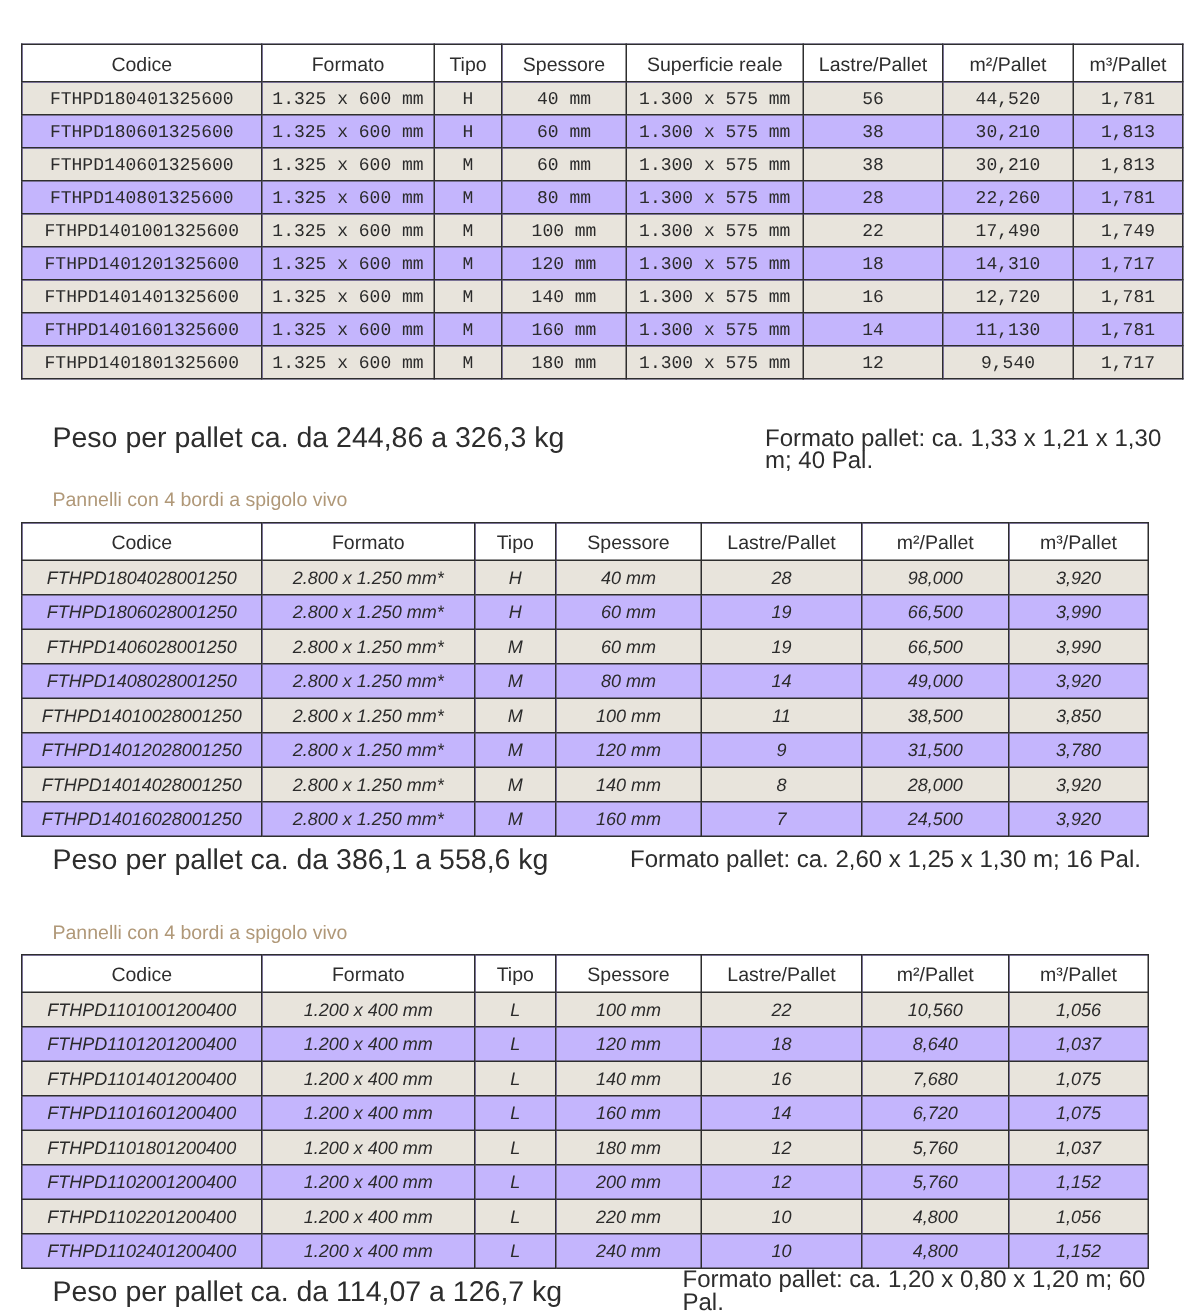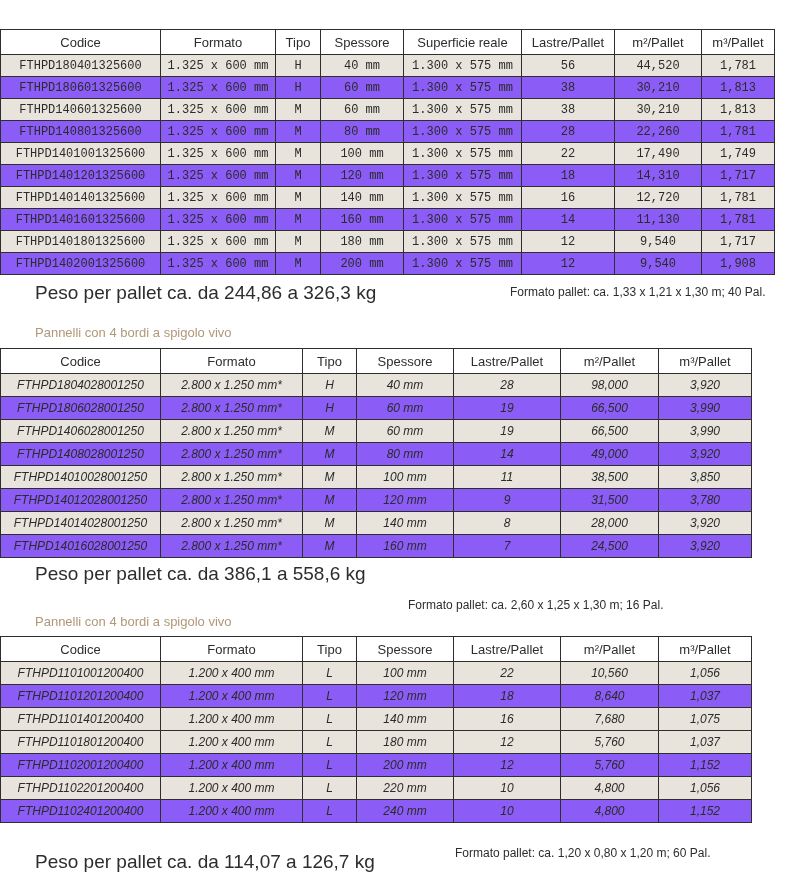--- a/index.html
+++ b/index.html
@@ -9,23 +9,23 @@
     color:#2d2d2d;
     -webkit-font-smoothing:antialiased;
   }
   .page{position:relative;width:791px;height:876px;background:#ffffff;overflow:hidden;}
 
   .section-title{
     position:absolute;left:35px;
     font-size:13px;line-height:15px;color:#b09878;
   }
   .dtable{
-    position:absolute;left:0;
+    position:absolute;left:14px;
     border-collapse:collapse;table-layout:fixed;
-    background:#8b5cf6;
+    background:#c4b5fd;
   }
   .dtable th,.dtable td{
     border:1px solid #2e2e2e;
     text-align:center;vertical-align:middle;
     padding:0 2px;font-weight:normal;
     overflow:hidden;white-space:nowrap;
   }
   .dtable th{font-size:13px;color:#2d2d2d;background:#ffffff;}
   .dtable td{font-size:12px;color:#2b2b2b;}
   .dtable thead tr{height:25px;}
@@ -47,32 +47,32 @@
 
   .t1 col:nth-child(1),.t2 col:nth-child(1){width:160px}
   .t1 col:nth-child(2),.t2 col:nth-child(2){width:142px}
   .t1 col:nth-child(3),.t2 col:nth-child(3){width:54px}
   .t1 col:nth-child(4),.t2 col:nth-child(4){width:97px}
   .t1 col:nth-child(5),.t2 col:nth-child(5){width:107px}
   .t1 col:nth-child(6),.t2 col:nth-child(6){width:98px}
   .t1 col:nth-child(7),.t2 col:nth-child(7){width:93px}
 
   .note-left{position:absolute;left:35px;font-size:19px;line-height:15px;}
-  .note-right{position:absolute;font-size:12px;line-height:15px;}
+  .note-right{position:absolute;font-size:16px;line-height:15px;}
 
   
   .sec0 .section-title{top:4px;margin-top:40px;}
   .sec0 .dtable{top:29px;}
   .sec0 .note-left{top:285px;}
   .sec0 .note-right{top:285px;left:510px;}
 
   .sec1 .section-title{top:325px;}
   .sec1 .dtable{top:348px;}
   .sec1 .note-left{top:566px;}
-  .sec1 .note-right{top:566px;left:408px;margin-top:32px;}
+  .sec1 .note-right{top:566px;left:420px;}
 
   .sec2 .section-title{top:614px;}
   .sec2 .dtable{top:636px;}
   .sec2 .note-left{top:854px;}
   .sec2 .note-right{top:846px;left:455px;}
 </style>
 </head>
 <body>
 
 <div class="page">
@@ -186,30 +186,20 @@
             <tr class="shaded">
               <td>FTHPD1401801325600</td>
               <td>1.325 x 600 mm</td>
               <td>M</td>
               <td>180 mm</td>
               <td>1.300 x 575 mm</td>
               <td>12</td>
               <td>9,540</td>
               <td>1,717</td>
             </tr>
-            <tr class="">
-              <td>FTHPD1402001325600</td>
-              <td>1.325 x 600 mm</td>
-              <td>M</td>
-              <td>200 mm</td>
-              <td>1.300 x 575 mm</td>
-              <td>12</td>
-              <td>9,540</td>
-              <td>1,908</td>
-            </tr>
           </tbody>
         </table>
         <div class="note-left">Peso per pallet ca. da 244,86 a 326,3 kg</div>
         <div class="note-right">Formato pallet: ca. 1,33 x 1,21 x 1,30 m; 40 Pal.</div>
       </section>
       <section class="sec sec1">
         <div class="section-title">Pannelli con 4 bordi a spigolo vivo</div>
         <table class="dtable t1">
           <colgroup>
             <col>
@@ -353,20 +343,29 @@
             </tr>
             <tr class="shaded">
               <td>FTHPD1101401200400</td>
               <td>1.200 x 400 mm</td>
               <td>L</td>
               <td>140 mm</td>
               <td>16</td>
               <td>7,680</td>
               <td>1,075</td>
             </tr>
+            <tr class="">
+              <td>FTHPD1101601200400</td>
+              <td>1.200 x 400 mm</td>
+              <td>L</td>
+              <td>160 mm</td>
+              <td>14</td>
+              <td>6,720</td>
+              <td>1,075</td>
+            </tr>
             <tr class="shaded">
               <td>FTHPD1101801200400</td>
               <td>1.200 x 400 mm</td>
               <td>L</td>
               <td>180 mm</td>
               <td>12</td>
               <td>5,760</td>
               <td>1,037</td>
             </tr>
             <tr class="">

